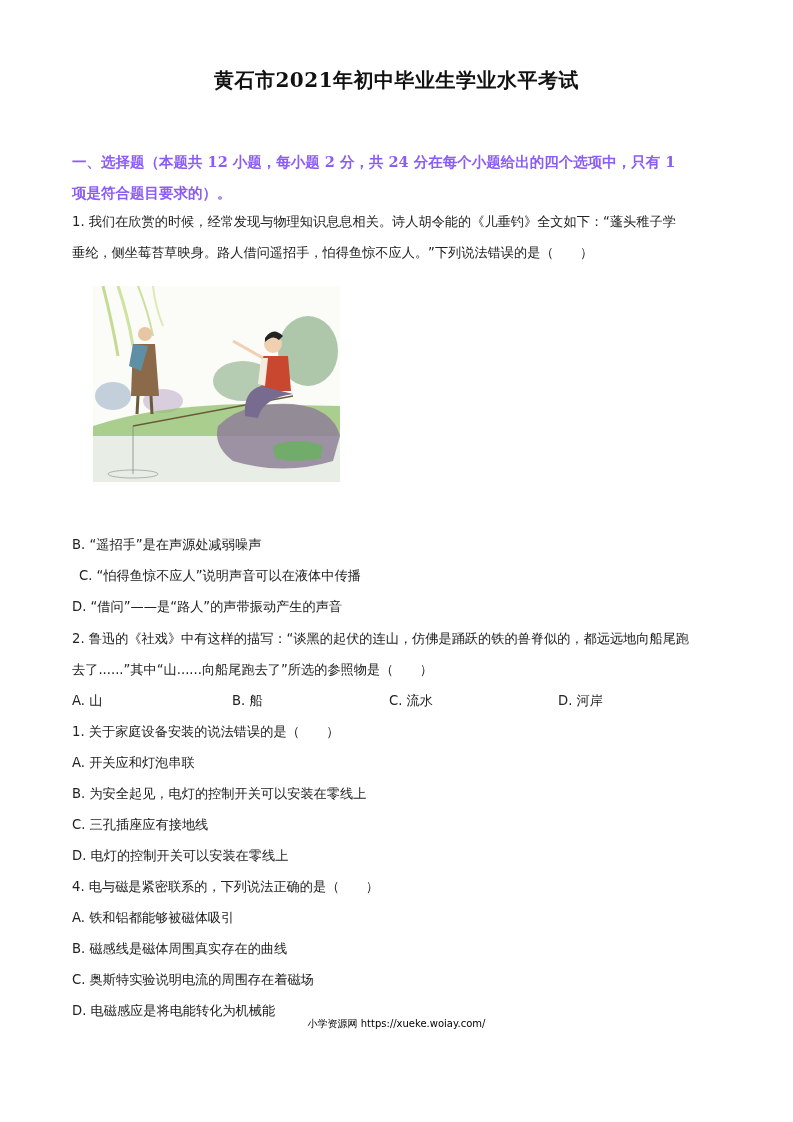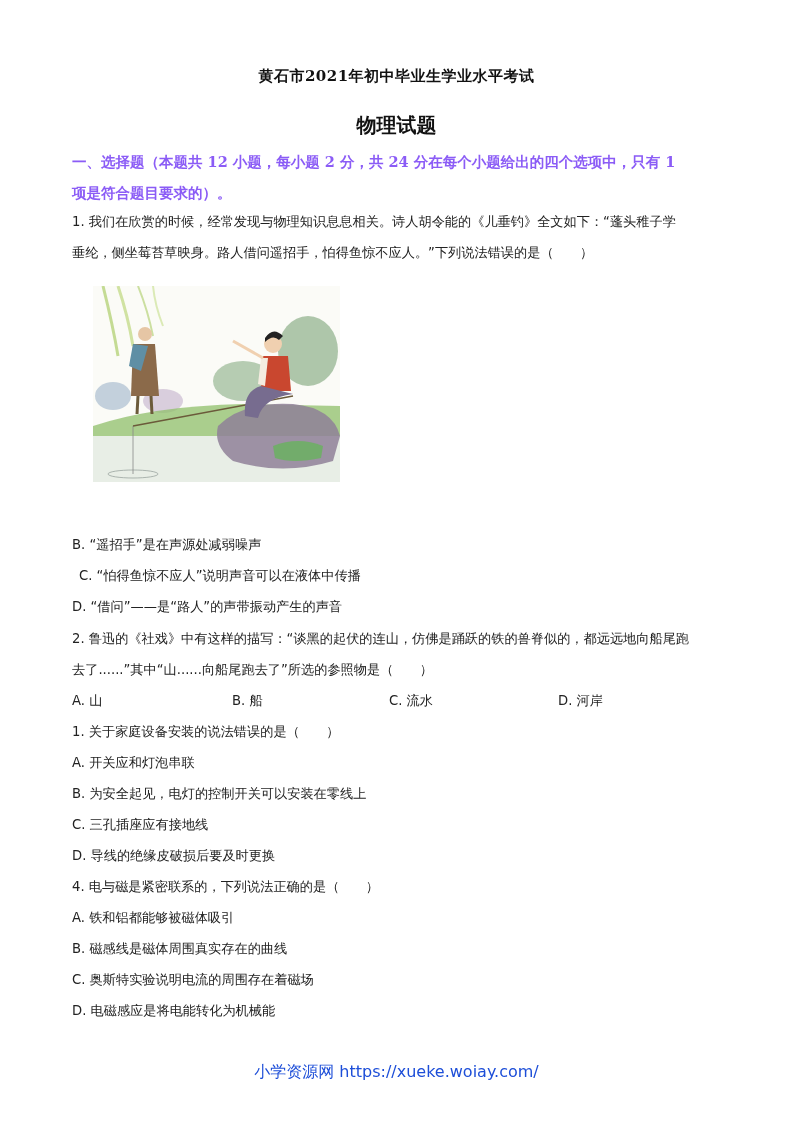--- a/index.html
+++ b/index.html
@@ -1,34 +1,33 @@
 <!DOCTYPE html>
 <html><head>
 <meta charset="utf-8">
 <style>
   html, body { margin: 0; padding: 0; background: #ffffff; }
   body { width: 793px; height: 1122px; position: relative; overflow: hidden; color: #1a1a1a; }
   .page { position: absolute; left: 0; top: 0; width: 793px; height: 1122px; }
   .title { position: absolute; left: 0; width: 793px; text-align: center; font-family: "DejaVu Serif", "Liberation Serif", serif; font-weight: bold; color: #111; }
-  .title.main { top: 67px; font-size: 15px; letter-spacing: 0.5px; }
+  .title.main { top: 67px; font-size: 20px; letter-spacing: 0.5px; }
   .title.sub { top: 112px; font-size: 20px; }
   .section-head { position: absolute; left: 72px; width: 660px; font-family: "DejaVu Serif", "Liberation Serif", serif; font-weight: bold; font-size: 14.5px; line-height: 31px; color: #8b5cf6; }
   .line { position: absolute; left: 72px; font-family: "DejaVu Sans", "Liberation Sans", sans-serif; font-size: 13.2px; color: #222; white-space: nowrap; line-height: 20px; }
   .opt-row { position: absolute; left: 72px; width: 640px; font-family: "DejaVu Sans", "Liberation Sans", sans-serif; font-size: 13.2px; color: #222; line-height: 20px; }
   .opt-row span { position: absolute; top: 0; white-space: nowrap; }
   .figure { position: absolute; left: 93px; top: 286px; width: 247px; height: 196px; overflow: hidden; background: #fbfbf8; }
-  .footer { position: absolute; top: 1062px; left: 0; width: 793px; text-align: center; font-family: "DejaVu Sans", "Liberation Sans", sans-serif; font-size: 16px; color: #1d4ed8; }
+  .footer { position: absolute; top: 1017px; left: 0; width: 793px; text-align: center; font-family: "DejaVu Sans", "Liberation Sans", sans-serif; font-size: 10px; color: #000000; }
 </style>
 </head>
 <body>
 
 <div class="page">
 
   <div class="title main">黄石市2021年初中毕业生学业水平考试</div>
-  <div class="title sub">物理试题</div>
 
   <div class="section-head" style="top:146px;">
     <div>一、选择题（本题共 12 小题，每小题 2 分，共 24 分在每个小题给出的四个选项中，只有 1</div>
     <div>项是符合题目要求的）。</div>
   </div>
 
   <div class="line" style="top:212px;">1. 我们在欣赏的时候，经常发现与物理知识息息相关。诗人胡令能的《儿垂钓》全文如下：“蓬头稚子学</div>
   <div class="line" style="top:243px;">垂纶，侧坐莓苔草映身。路人借问遥招手，怕得鱼惊不应人。”下列说法错误的是（　　）</div>
 
   <div class="figure">
@@ -82,21 +81,21 @@
     <span style="left:0;">A.  山</span>
     <span style="left:160px;">B.  船</span>
     <span style="left:317px;">C.  流水</span>
     <span style="left:486px;">D.  河岸</span>
   </div>
 
   <div class="line" style="top:722px;">1. 关于家庭设备安装的说法错误的是（　　）</div>
   <div class="line" style="top:753px;">A. 开关应和灯泡串联</div>
   <div class="line" style="top:784px;">B. 为安全起见，电灯的控制开关可以安装在零线上</div>
   <div class="line" style="top:815px;">C. 三孔插座应有接地线</div>
-  <div class="line" style="top:846px;">D. 导线的绝缘皮破损后要及时更换</div>
+  <div class="line" style="top:846px;">D. 电灯的控制开关可以安装在零线上</div>
 
   <div class="line" style="top:877px;">4. 电与磁是紧密联系的，下列说法正确的是（　　）</div>
   <div class="line" style="top:908px;">A.  铁和铝都能够被磁体吸引</div>
   <div class="line" style="top:970px;">C.  奥斯特实验说明电流的周围存在着磁场</div>
   <div class="line" style="top:939px;">B.  磁感线是磁体周围真实存在的曲线</div>
   <div class="line" style="top:1001px;">D.  电磁感应是将电能转化为机械能</div>
 
   <div class="footer">小学资源网 https://xueke.woiay.com/</div>
 </div>
 

